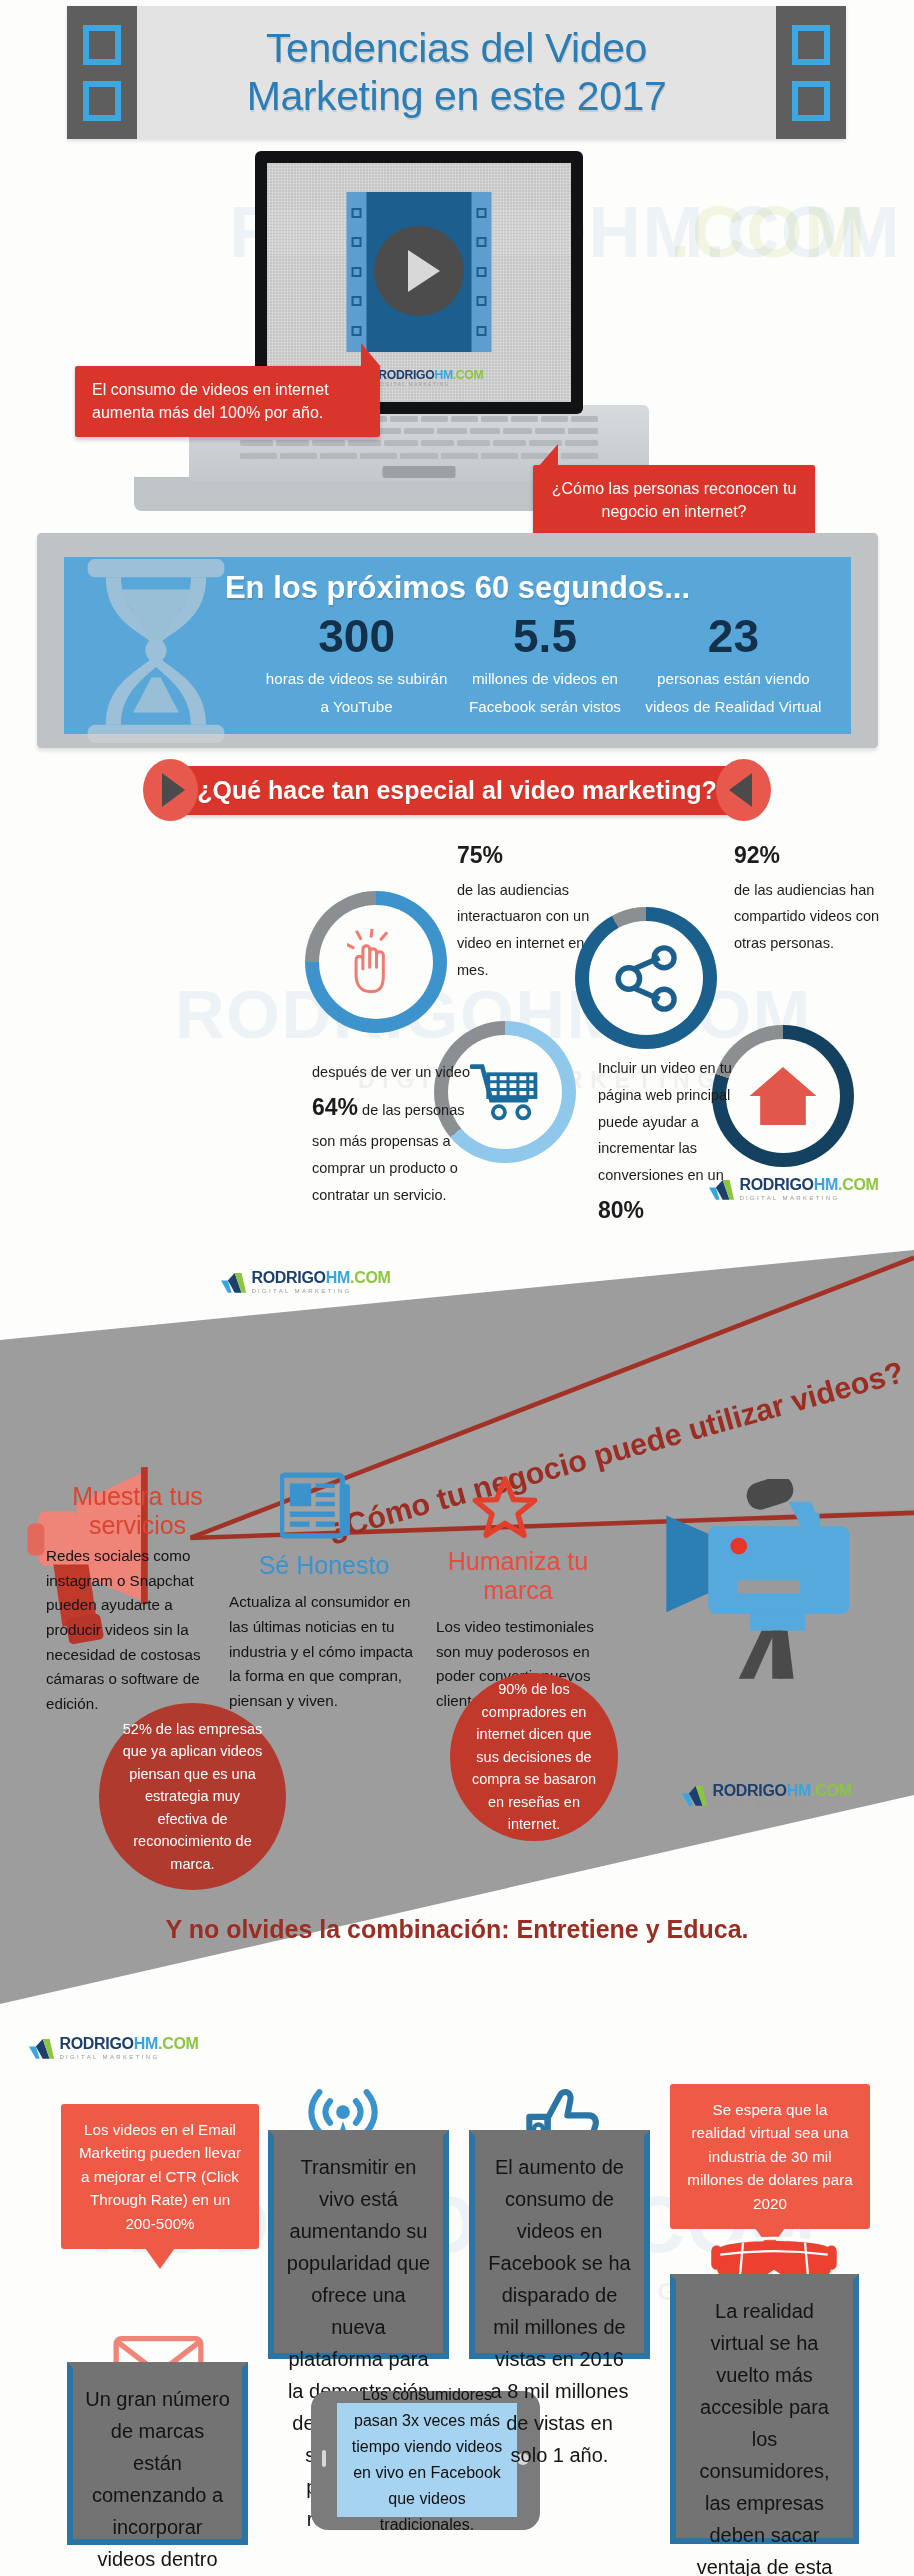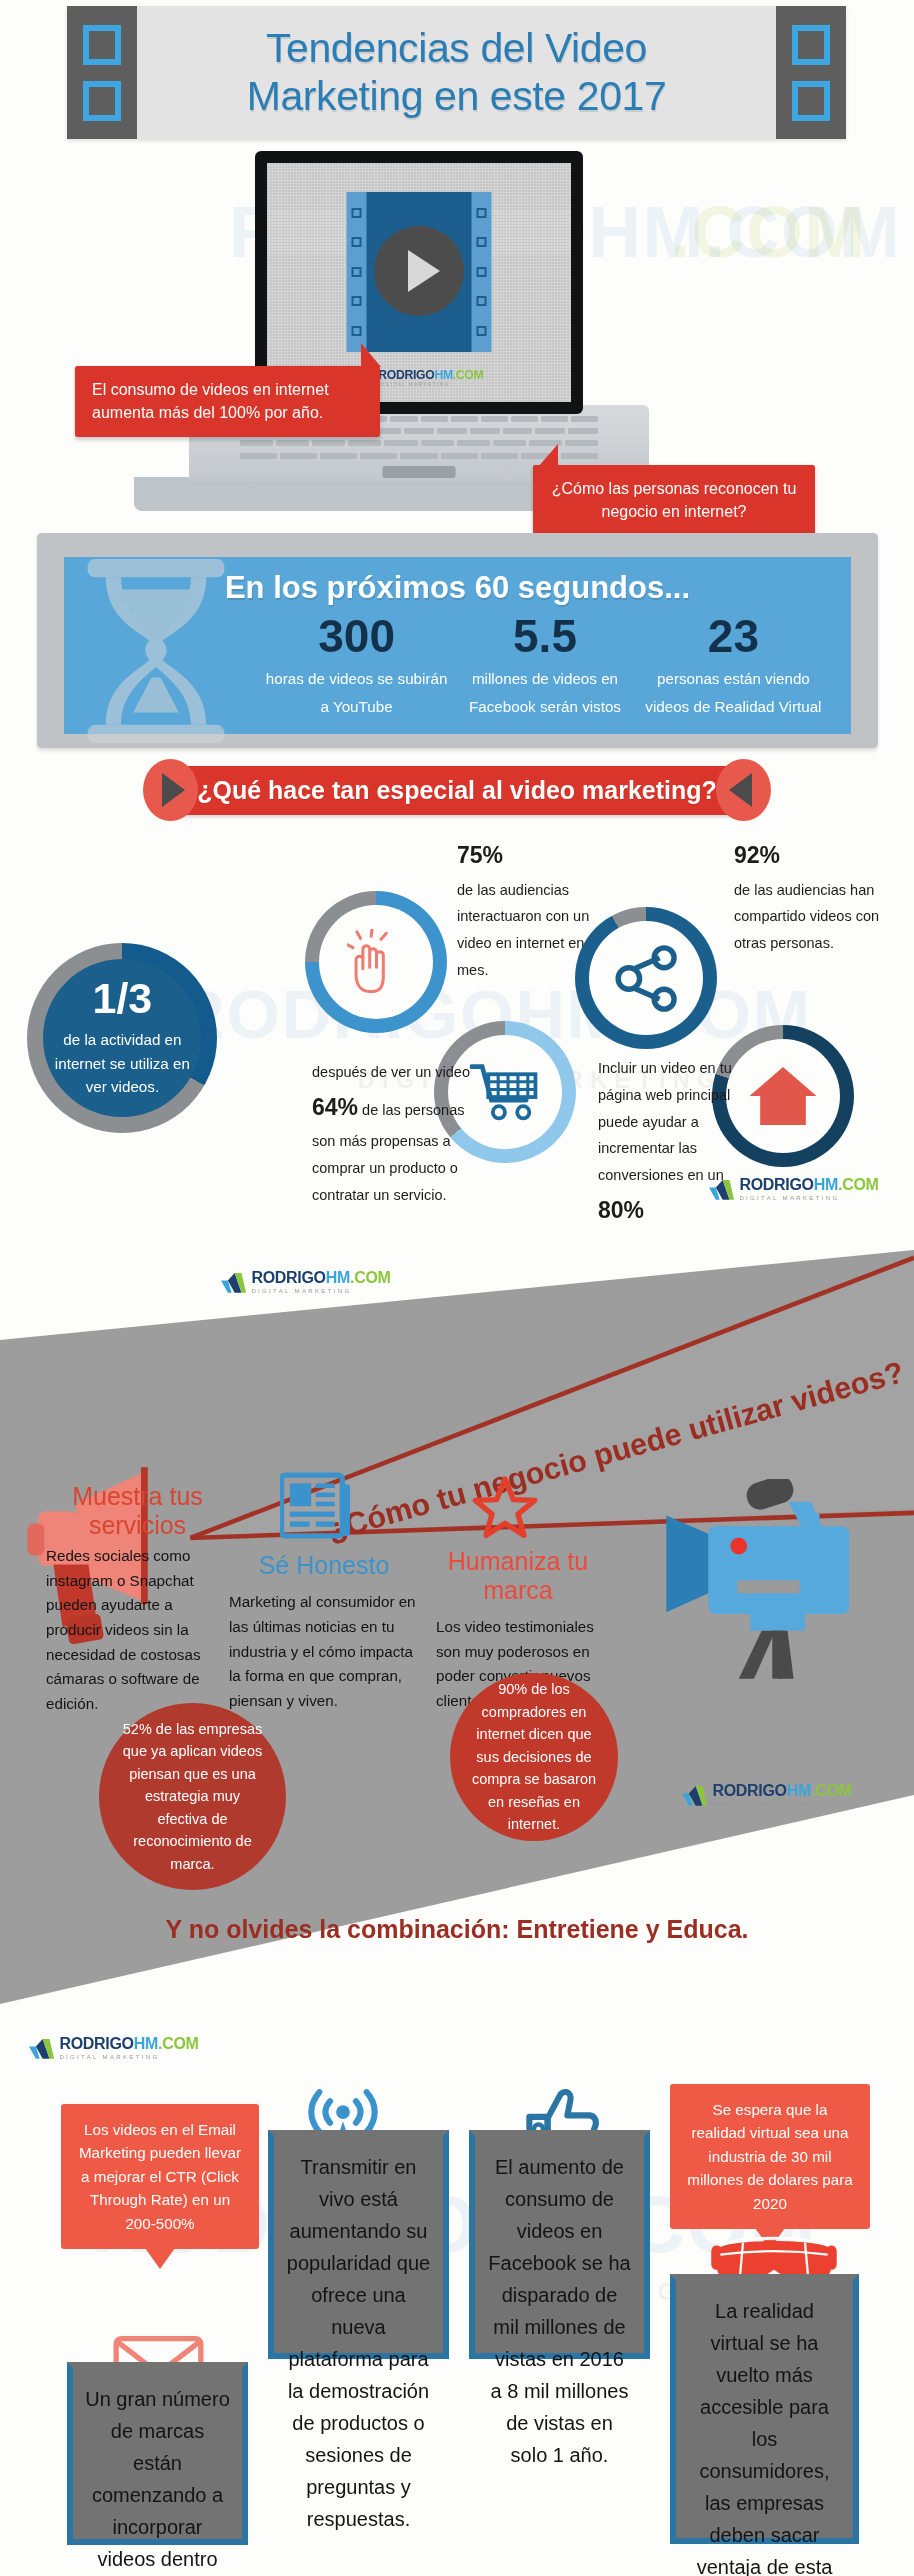--- a/index.html
+++ b/index.html
@@ -358,26 +358,20 @@
   <div class="sec-bar" style="left:169px; top:766px; width:576px;">
     <div class="sec-knob l">
         <div class="tri-r"></div>
       </div>
     <span>¿Qué hace tan especial al video marketing?</span>
     <div class="sec-knob r">
         <div class="tri-l"></div>
       </div>
   </div>
 
-  <div class="donut big-donut">
-    <div class="hole">
-      <div class="big-frac">1/3</div>
-      <div class="big-txt">de la actividad en internet se utiliza en ver videos.</div>
-    </div>
-  </div>
 
   <div class="donut d75">
     <div class="hole">
       <svg width="59" height="66" viewBox="0 0 78 86">
         <g stroke="#ef7c70" stroke-width="4" fill="none" stroke-linecap="round">
           <line x1="18" y1="12" x2="13" y2="3"></line>
           <line x1="32" y1="9" x2="33" y2="0"></line>
           <line x1="45" y1="13" x2="52" y2="5"></line>
           <line x1="8" y1="24" x2="0" y2="20"></line>
         </g>
@@ -493,21 +487,21 @@
         <rect x="47" y="19" width="25" height="6"></rect>
         <rect x="47" y="31" width="25" height="6"></rect>
         <rect x="47" y="43" width="25" height="6"></rect>
         <rect x="13" y="56" width="59" height="7"></rect>
         <rect x="13" y="69" width="26" height="7"></rect>
         <rect x="47" y="69" width="25" height="7"></rect>
       </g>
     </svg>
     <div class="col" style="left:229px; top:301px; width:190px;">
       <h3 style="color:#3a93cc; margin-bottom:10.7px;">Sé Honesto</h3>
-      <p>Marketing al consumidor en las últimas noticias en tu industria y el cómo impacta la forma en que compran, piensan y viven.</p>
+      <p>Actualiza al consumidor en las últimas noticias en tu industria y el cómo impacta la forma en que compran, piensan y viven.</p>
     </div>
 
     <svg style="position:absolute;left:472px;top:226px;width:66px;height:64px;" viewBox="0 0 86 84">
       <polygon points="43,4 54,31 82,32 60,50 68,78 43,62 18,78 26,50 4,32 32,31" fill="none" stroke="#e2402c" stroke-width="7" stroke-linejoin="round"></polygon>
     </svg>
     <div class="col" style="left:436px; top:297px; width:164px;">
       <h3 style="color:#ec4a3a; margin-bottom:10.7px;">Humaniza tu marca</h3>
       <p>Los video testimoniales son muy poderosos en poder convertir nuevos clientes.</p>
     </div>
 
@@ -604,20 +598,27 @@
       <path d="M72 20 C80 29 80 39 72 48"></path>
     </g>
     <circle cx="55" cy="34" r="9" fill="#3a93cc"></circle>
     <polygon points="55,46 72,98 60,98 55,76 50,98 38,98" fill="#3a93cc"></polygon>
     <rect x="44" y="70" width="22" height="7" fill="#3a93cc"></rect>
   </svg>
   <div class="bracket-card notch-top" style="left:268px; top:2130px; width:181px; height:229px;">
     <span>Transmitir en vivo está aumentando su popularidad que ofrece una nueva plataforma para la demostración de productos o sesiones de preguntas y respuestas.</span>
   </div>
 
+  <div class="phone" style="left:311px; top:2391px; width:229px; height:139px;">
+    <div class="phone-screen" style="left:26px; top:12.2px; width:180px; height:114px;">
+      <span>Los consumidores pasan 3x veces más tiempo viendo videos en vivo en Facebook que videos tradicionales.</span>
+    </div>
+    <div style="position:absolute;left:10.7px;top:59px;width:4.6px;height:17px;background:#d8d8d8;border-radius:2.3px;"></div>
+    <div style="position:absolute;right:10.7px;top:62px;width:12.2px;height:12.2px;background:#d8d8d8;border-radius:50%;"></div>
+  </div>
 
   <svg style="position:absolute;left:517px;top:2088px;width:84px;height:76px;" viewBox="0 0 110 100">
     <path d="M16 38 L16 92 L40 92 L40 38 Z" fill="none" stroke="#2a75a3" stroke-width="8" stroke-linejoin="round"></path>
     <circle cx="28" cy="54" r="6" fill="none" stroke="#2a75a3" stroke-width="6"></circle>
     <path d="M40 40 L56 10 C60 2 72 4 70 16 L66 36 L94 36 C102 36 106 44 102 52 L92 84 C90 90 84 92 78 92 L40 92 Z" fill="none" stroke="#2a75a3" stroke-width="8" stroke-linejoin="round"></path>
   </svg>
   <div class="bracket-card notch-top" style="left:469px; top:2130px; width:181px; height:229px;">
     <span>El aumento de consumo de videos en Facebook se ha disparado de mil millones de vistas en 2016 a 8 mil millones de vistas en solo 1 año.</span>
   </div>
 

